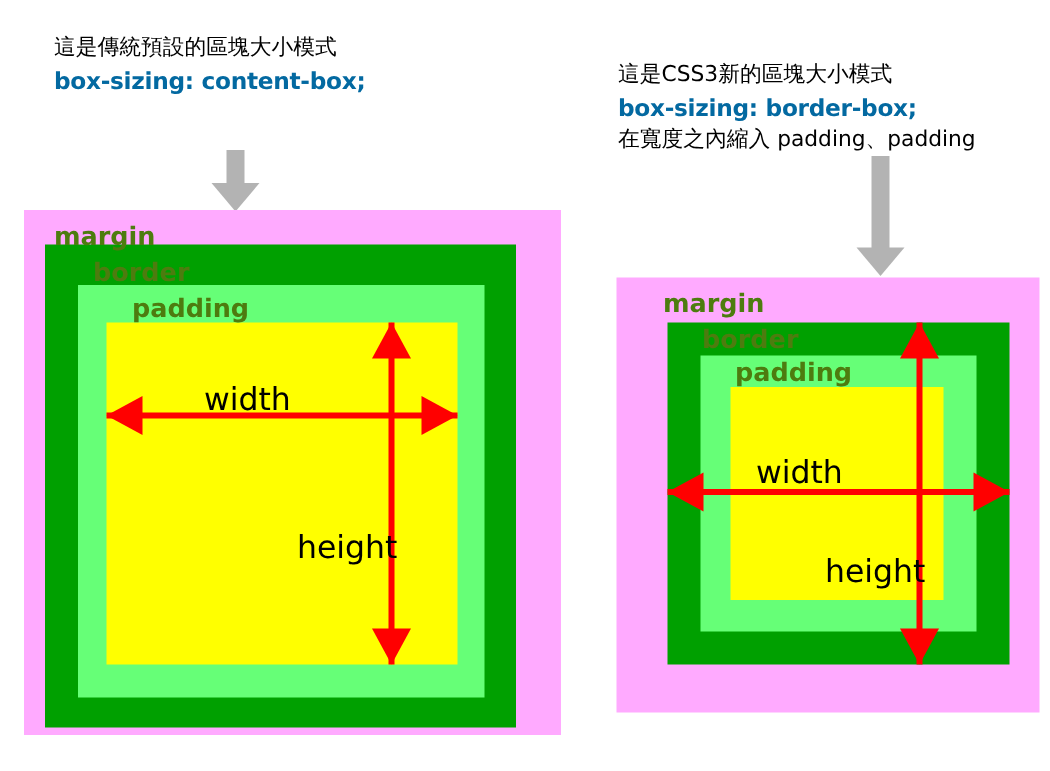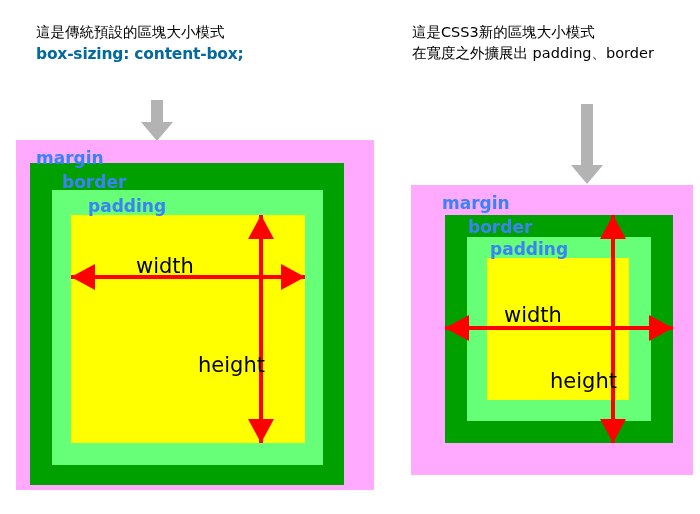--- a/index.html
+++ b/index.html
@@ -28,21 +28,21 @@
     font-size: 14.5px;
     color: #000000;
   }
   .caption-line.code {
     font-weight: bold;
     font-size: 15.5px;
     color: #0369a1;
     letter-spacing: -0.2px;
   }
   #caption-left  { left: 8px;   top: 22px; margin-left: 28px; }
-  #caption-right { left: 412px; top: 22px; }
+  #caption-right { left: 412px; top: 40px; }
 
   
   .grey-arrow {
     position: absolute;
   }
   .grey-arrow .shaft {
     position: absolute;
     background: #b3b3b3;
     left: 50%;
     transform: translateX(-50%);
@@ -80,21 +80,21 @@
   }
   .content-box {
     position: absolute;
     background: #ffff00;
   }
 
   .box-label {
     position: absolute;
     font-weight: bold;
     font-size: 17px;
-    color: #3b82f6;
+    color: #4d7c0f;
     white-space: nowrap;
     z-index: 6;
   }
 
   .dim-label {
     position: absolute;
     font-weight: normal;
     font-size: 21px;
     color: #000000;
     white-space: nowrap;
@@ -198,21 +198,22 @@
   <div class="line"></div>
   <div class="tip-t"></div>
   <div class="tip-b"></div>
 </div>
 
 <div class="dim-label" id="label-width-left">width</div>
 <div class="dim-label" id="label-height-left">height</div>
 
 <div class="caption" id="caption-right">
   <span class="caption-line">這是CSS3新的區塊大小模式</span>
-  <span class="caption-line">在寬度之外擴展出 padding、border</span>
+  <span class="caption-line code">box-sizing: border-box;</span>
+  <span class="caption-line">在寬度之內縮入 padding、padding</span>
 </div>
 
 <div class="grey-arrow" id="grey-arrow-right">
   <div class="shaft"></div>
   <div class="head"></div>
 </div>
 
 <div class="margin-box" id="margin-box-right"></div>
 <div class="border-box" id="border-box-right"></div>
 <div class="padding-box" id="padding-box-right"></div>

